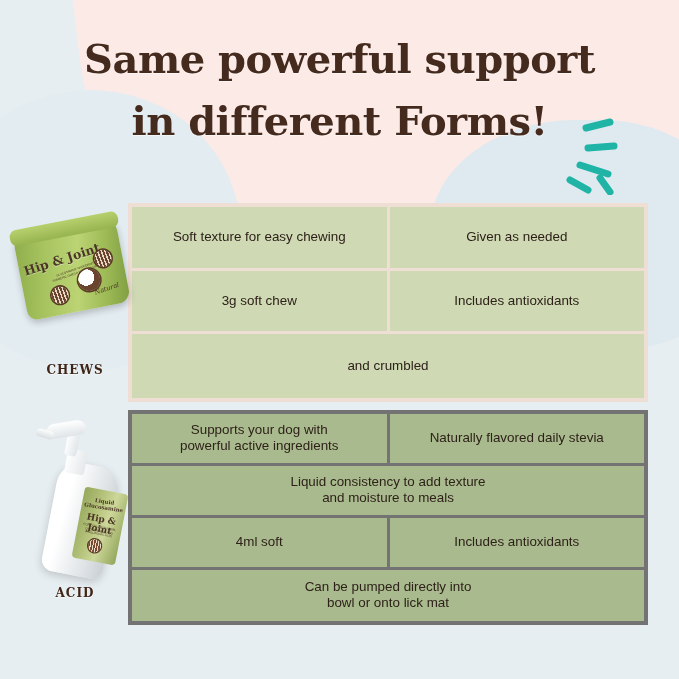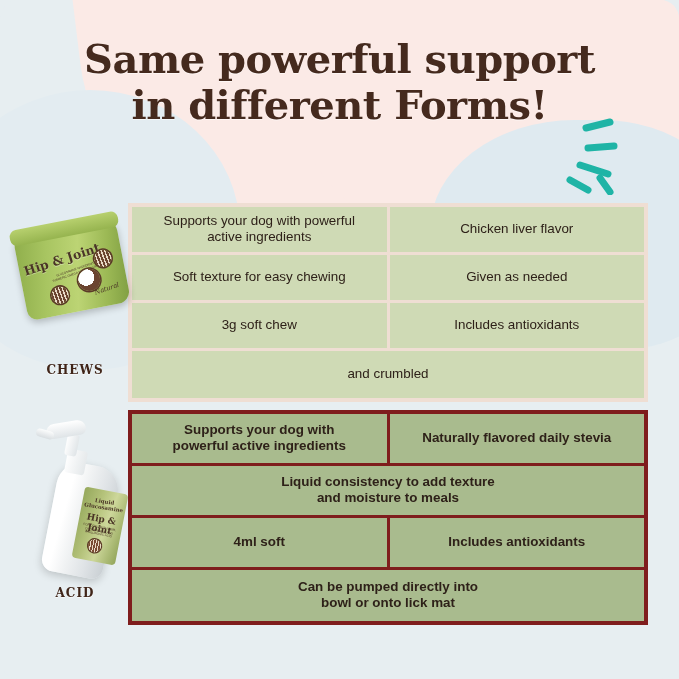--- a/index.html
+++ b/index.html
@@ -1,21 +1,21 @@
 <!DOCTYPE html>
 <html><head>
 <meta charset="utf-8">
 <style>
   html,body{margin:0;padding:0;}
   body{
     width:679px;height:679px;overflow:hidden;
     font-family:"Liberation Sans", sans-serif;
     background:#e7eef1;position:relative;
   }
-  #page{position:absolute;inset:0;width:679px;height:679px;overflow:hidden;border-radius:19px;}
+  #page{position:absolute;inset:0;width:679px;height:679px;overflow:hidden;}
 
   
   .bg-base{position:absolute;inset:0;background:#e7eef1;}
   .blob-pink{
     position:absolute;left:84px;top:-150px;width:760px;height:440px;
     background:#fbeae6;
     border-radius:0 0 46% 54% / 0 0 70% 62%;
     transform:rotate(-7deg);
   }
   .blob-pink2{
@@ -35,21 +35,21 @@
   .headline{
     position:absolute;left:0;top:36px;width:679px;text-align:center;
     color:#452a1e;
     font-family:"DejaVu Serif", serif;
     font-weight:700;font-size:40px;line-height:46px;
     letter-spacing:-0.5px;
     text-shadow:0 1px 0 rgba(255,255,255,.55);
     z-index:6;
   }
   .headline .l1{display:block;}
-  .headline .l2{display:block;}
+  .headline .l2{display:block;margin-top:16px;}
 
   
   .burst{position:absolute;left:566px;top:110px;width:80px;height:85px;z-index:7;}
 
   
   .prod{position:absolute;z-index:5;}
 
   
   .jar-wrap{left:16px;top:216px;width:118px;height:120px;}
   .jar{
@@ -165,21 +165,21 @@
   .cap-oils{left:10px;top:586px;width:130px;}
 
   
   .table{
     position:absolute;z-index:4;
     box-sizing:border-box;
     display:flex;flex-direction:column;
     gap:3px;padding:4px;
   }
   #chews-table{left:128px;top:203px;width:520px;height:199px;background:#efded3;}
-  #oils-table {left:128px;top:410px;width:520px;height:215px;background:#7f1d1d;font-weight:bold;}
+  #oils-table {left:128px;top:410px;width:520px;height:215px;background:#737373;}
 
   .trow{display:flex;gap:3px;flex:1;min-height:0;}
   .cell{
     flex:1;display:flex;align-items:center;justify-content:center;
     text-align:center;color:#2e2119;
     font-size:13.4px;line-height:16px;
     padding:2px 8px;box-sizing:border-box;
   }
   #chews-table .cell{background:#cfdab5;}
   #oils-table  .cell{background:#a9bb8e;}
@@ -240,33 +240,20 @@
       <div class="bl-t3">FOR DOGS WITH MSM, CHONDROITIN AND HYALURONIC ACID</div>
       <div class="bl-badge"></div>
     </div>
   </div>
   <div class="caption cap-oils">ACID</div>
 
   <div class="table" id="chews-table">
       <div class="trow">
         <div class="cell">
           <div>
-            <span>Supports your dog with powerful</span>
-            <span>active ingredients</span>
-          </div>
-        </div>
-        <div class="cell">
-          <div>
-            <span>Chicken liver flavor</span>
-          </div>
-        </div>
-      </div>
-      <div class="trow">
-        <div class="cell">
-          <div>
             <span>Soft texture for easy chewing</span>
           </div>
         </div>
         <div class="cell">
           <div>
             <span>Given as needed</span>
           </div>
         </div>
       </div>
       <div class="trow">

